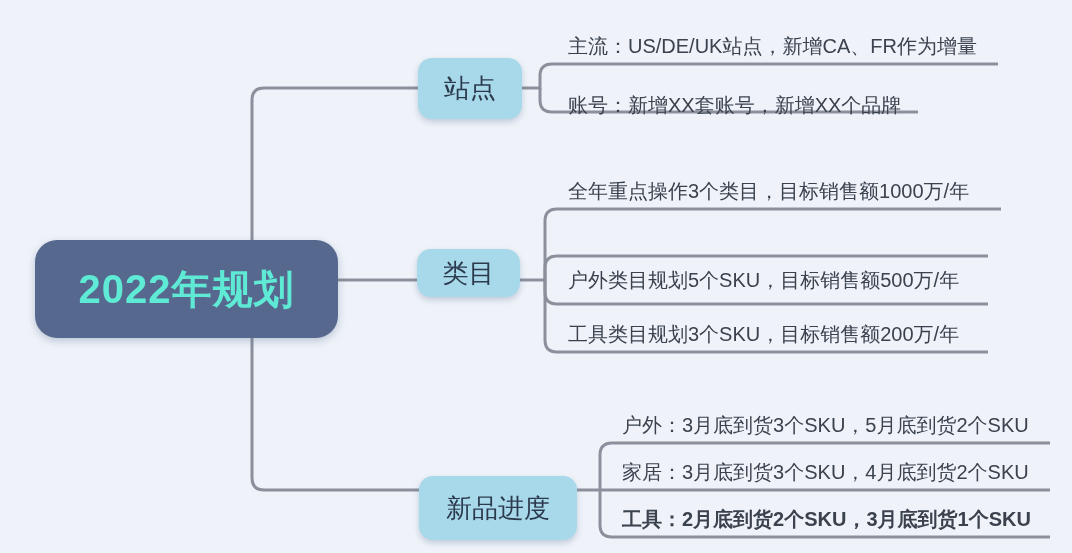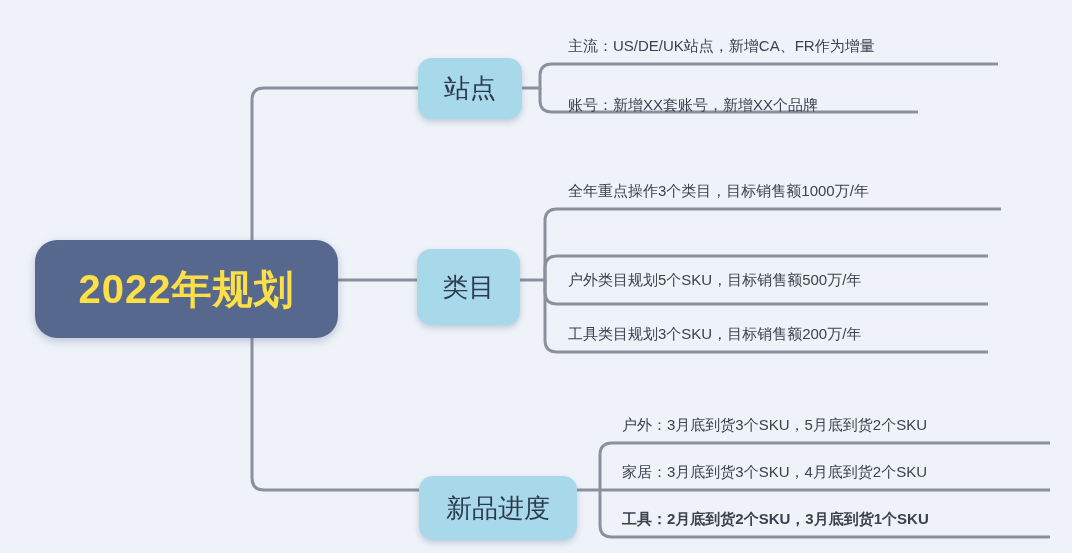--- a/index.html
+++ b/index.html
@@ -26,40 +26,40 @@
     position:absolute;
     display:flex;align-items:center;justify-content:center;
     box-sizing:border-box;
     cursor:default;
     white-space:nowrap;
   }
   .root-topic{
     left:35px;top:240px;width:303px;height:98px;
     background:#57688f;
     border-radius:22px;
-    color:#fde047;
+    color:#5eead4;
     font-size:40px;
     font-weight:bold;
     letter-spacing:1px;
     box-shadow:0 3px 8px rgba(90,110,150,0.35);
   }
   .branch-topic{
     background:#a8d9ea;
     border-radius:14px;
     color:#2c3a4d;
     font-size:26px;
     box-shadow:0 3px 6px rgba(90,110,150,0.30);
   }
   .branch-sites{left:418px;top:58px;width:104px;height:61px;}
-  .branch-categories{left:417px;top:249px;width:103px;height:76px;}
+  .branch-categories{left:417px;top:249px;width:103px;height:48px;}
   .branch-progress{left:419px;top:458px;width:158px;height:64px;margin-top:18px;}
   .leaf-topic{
     position:absolute;
     color:#3b424e;
-    font-size:15px;
+    font-size:20px;
     line-height:26px;
     white-space:nowrap;
     cursor:default;
   }
 </style>
 </head>
 <body>
 
 <div class="canvas">
 

